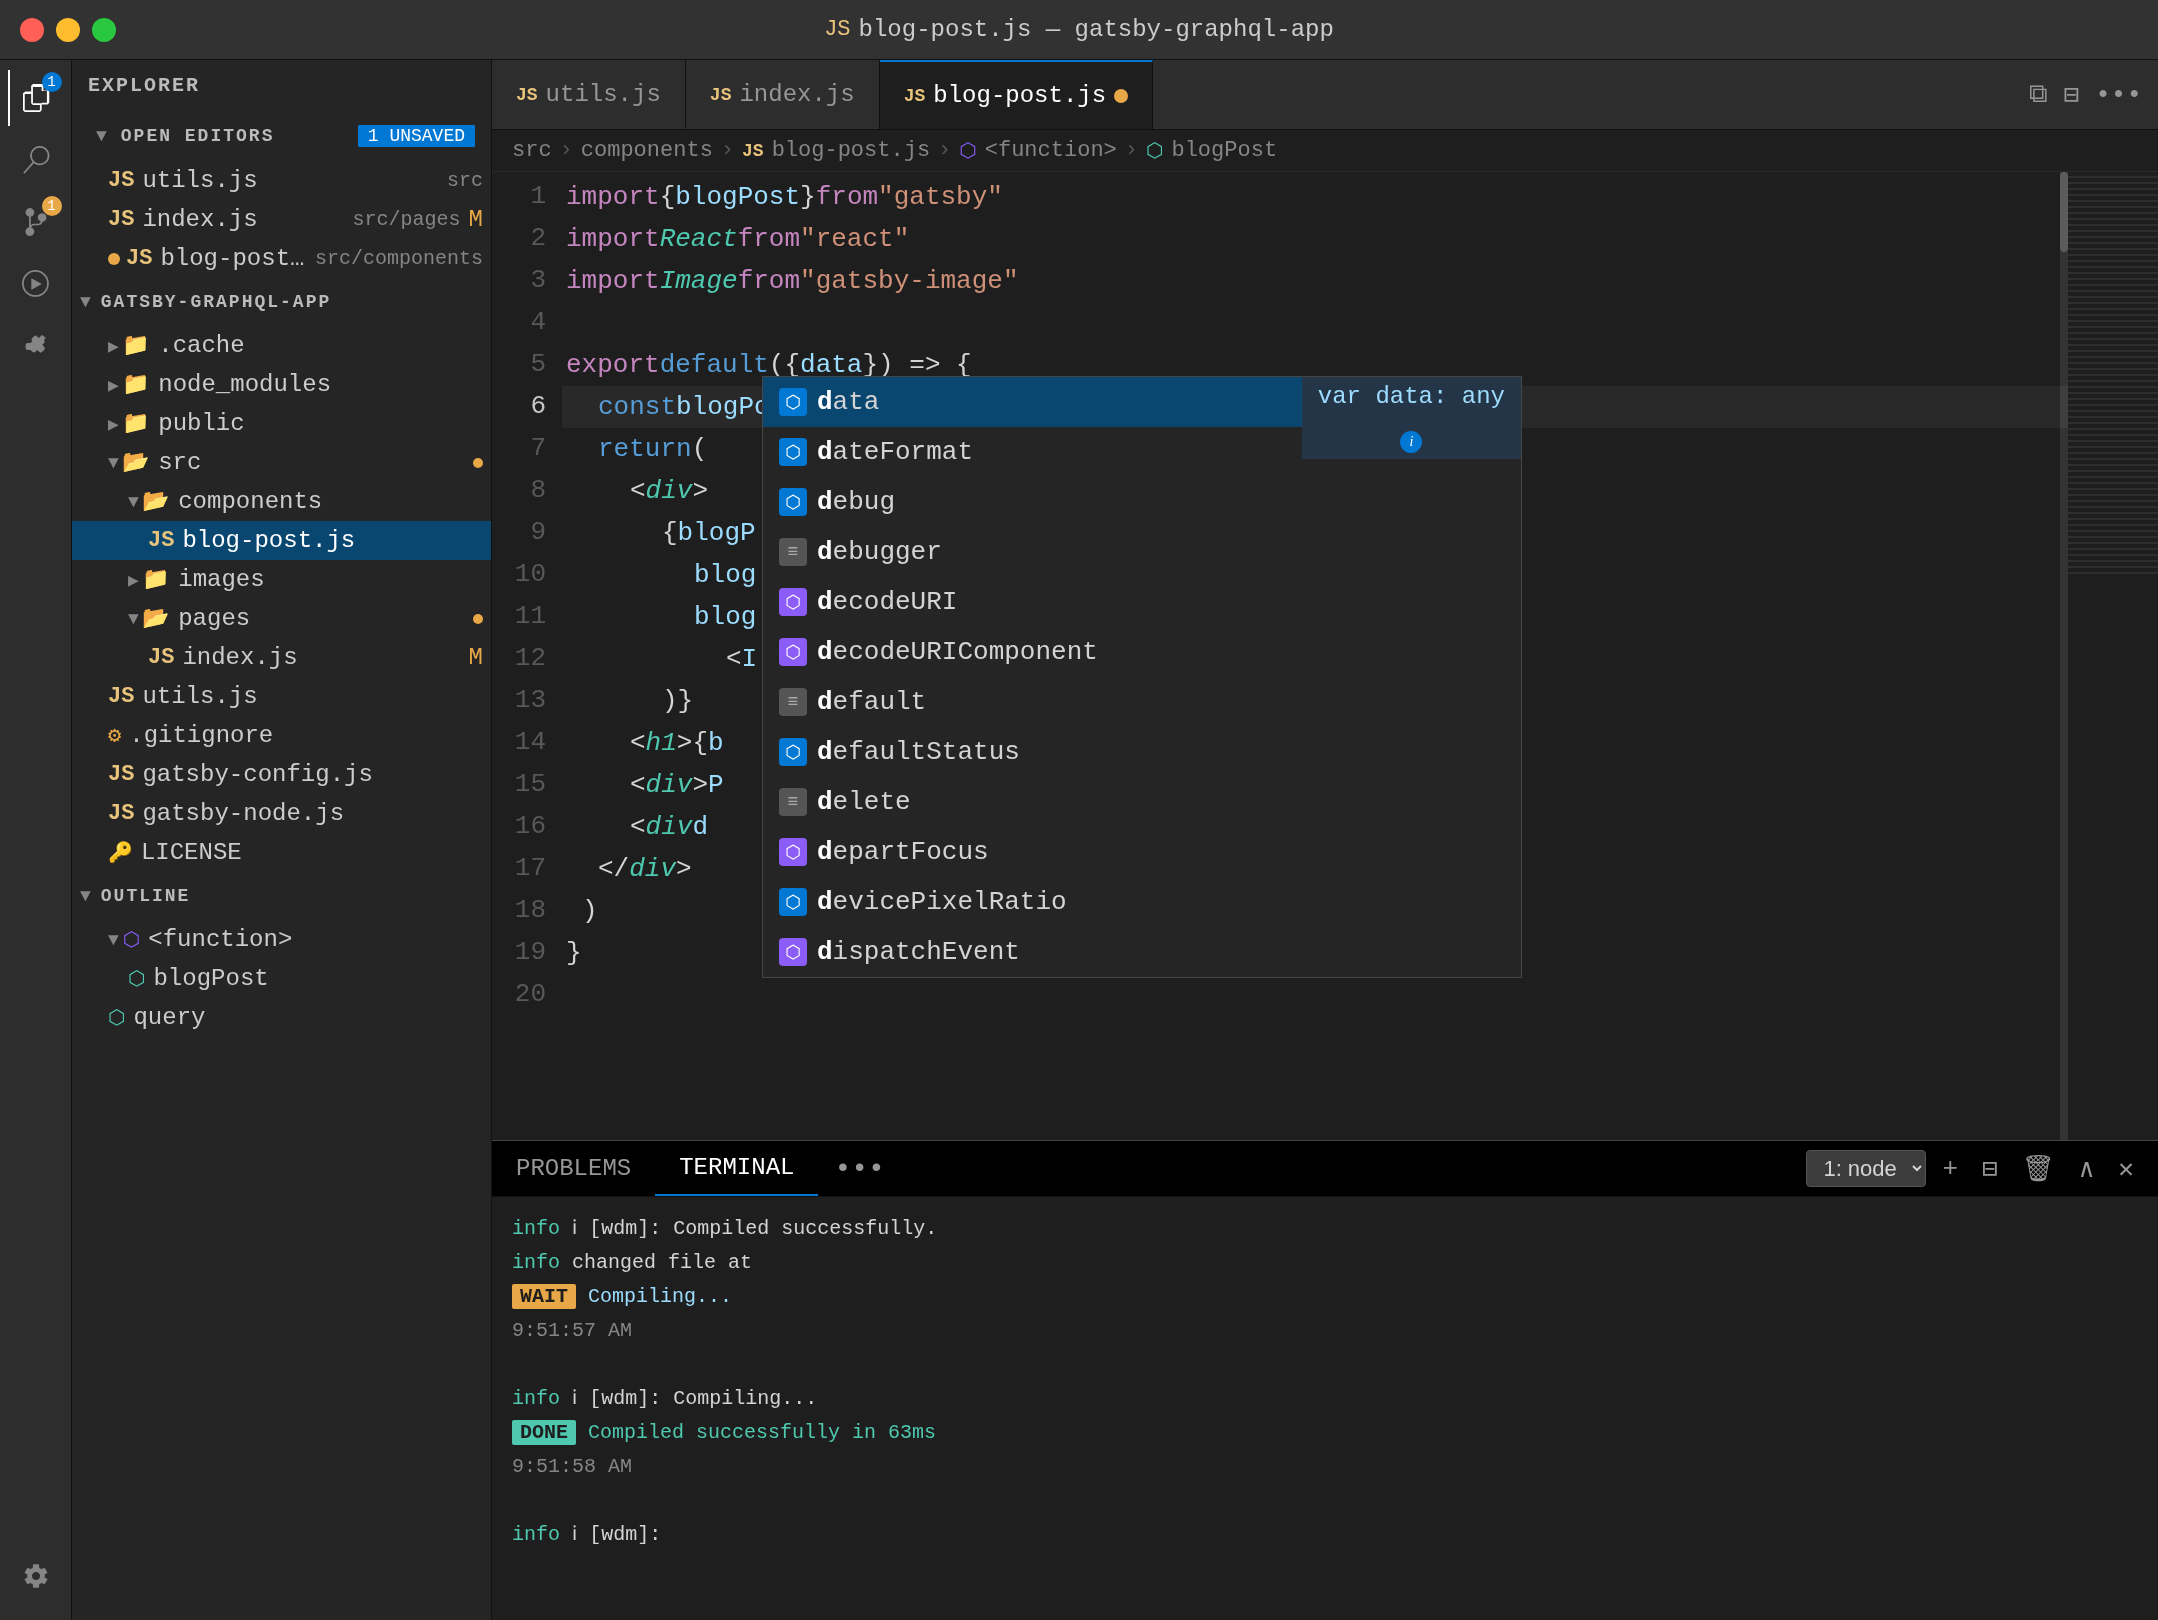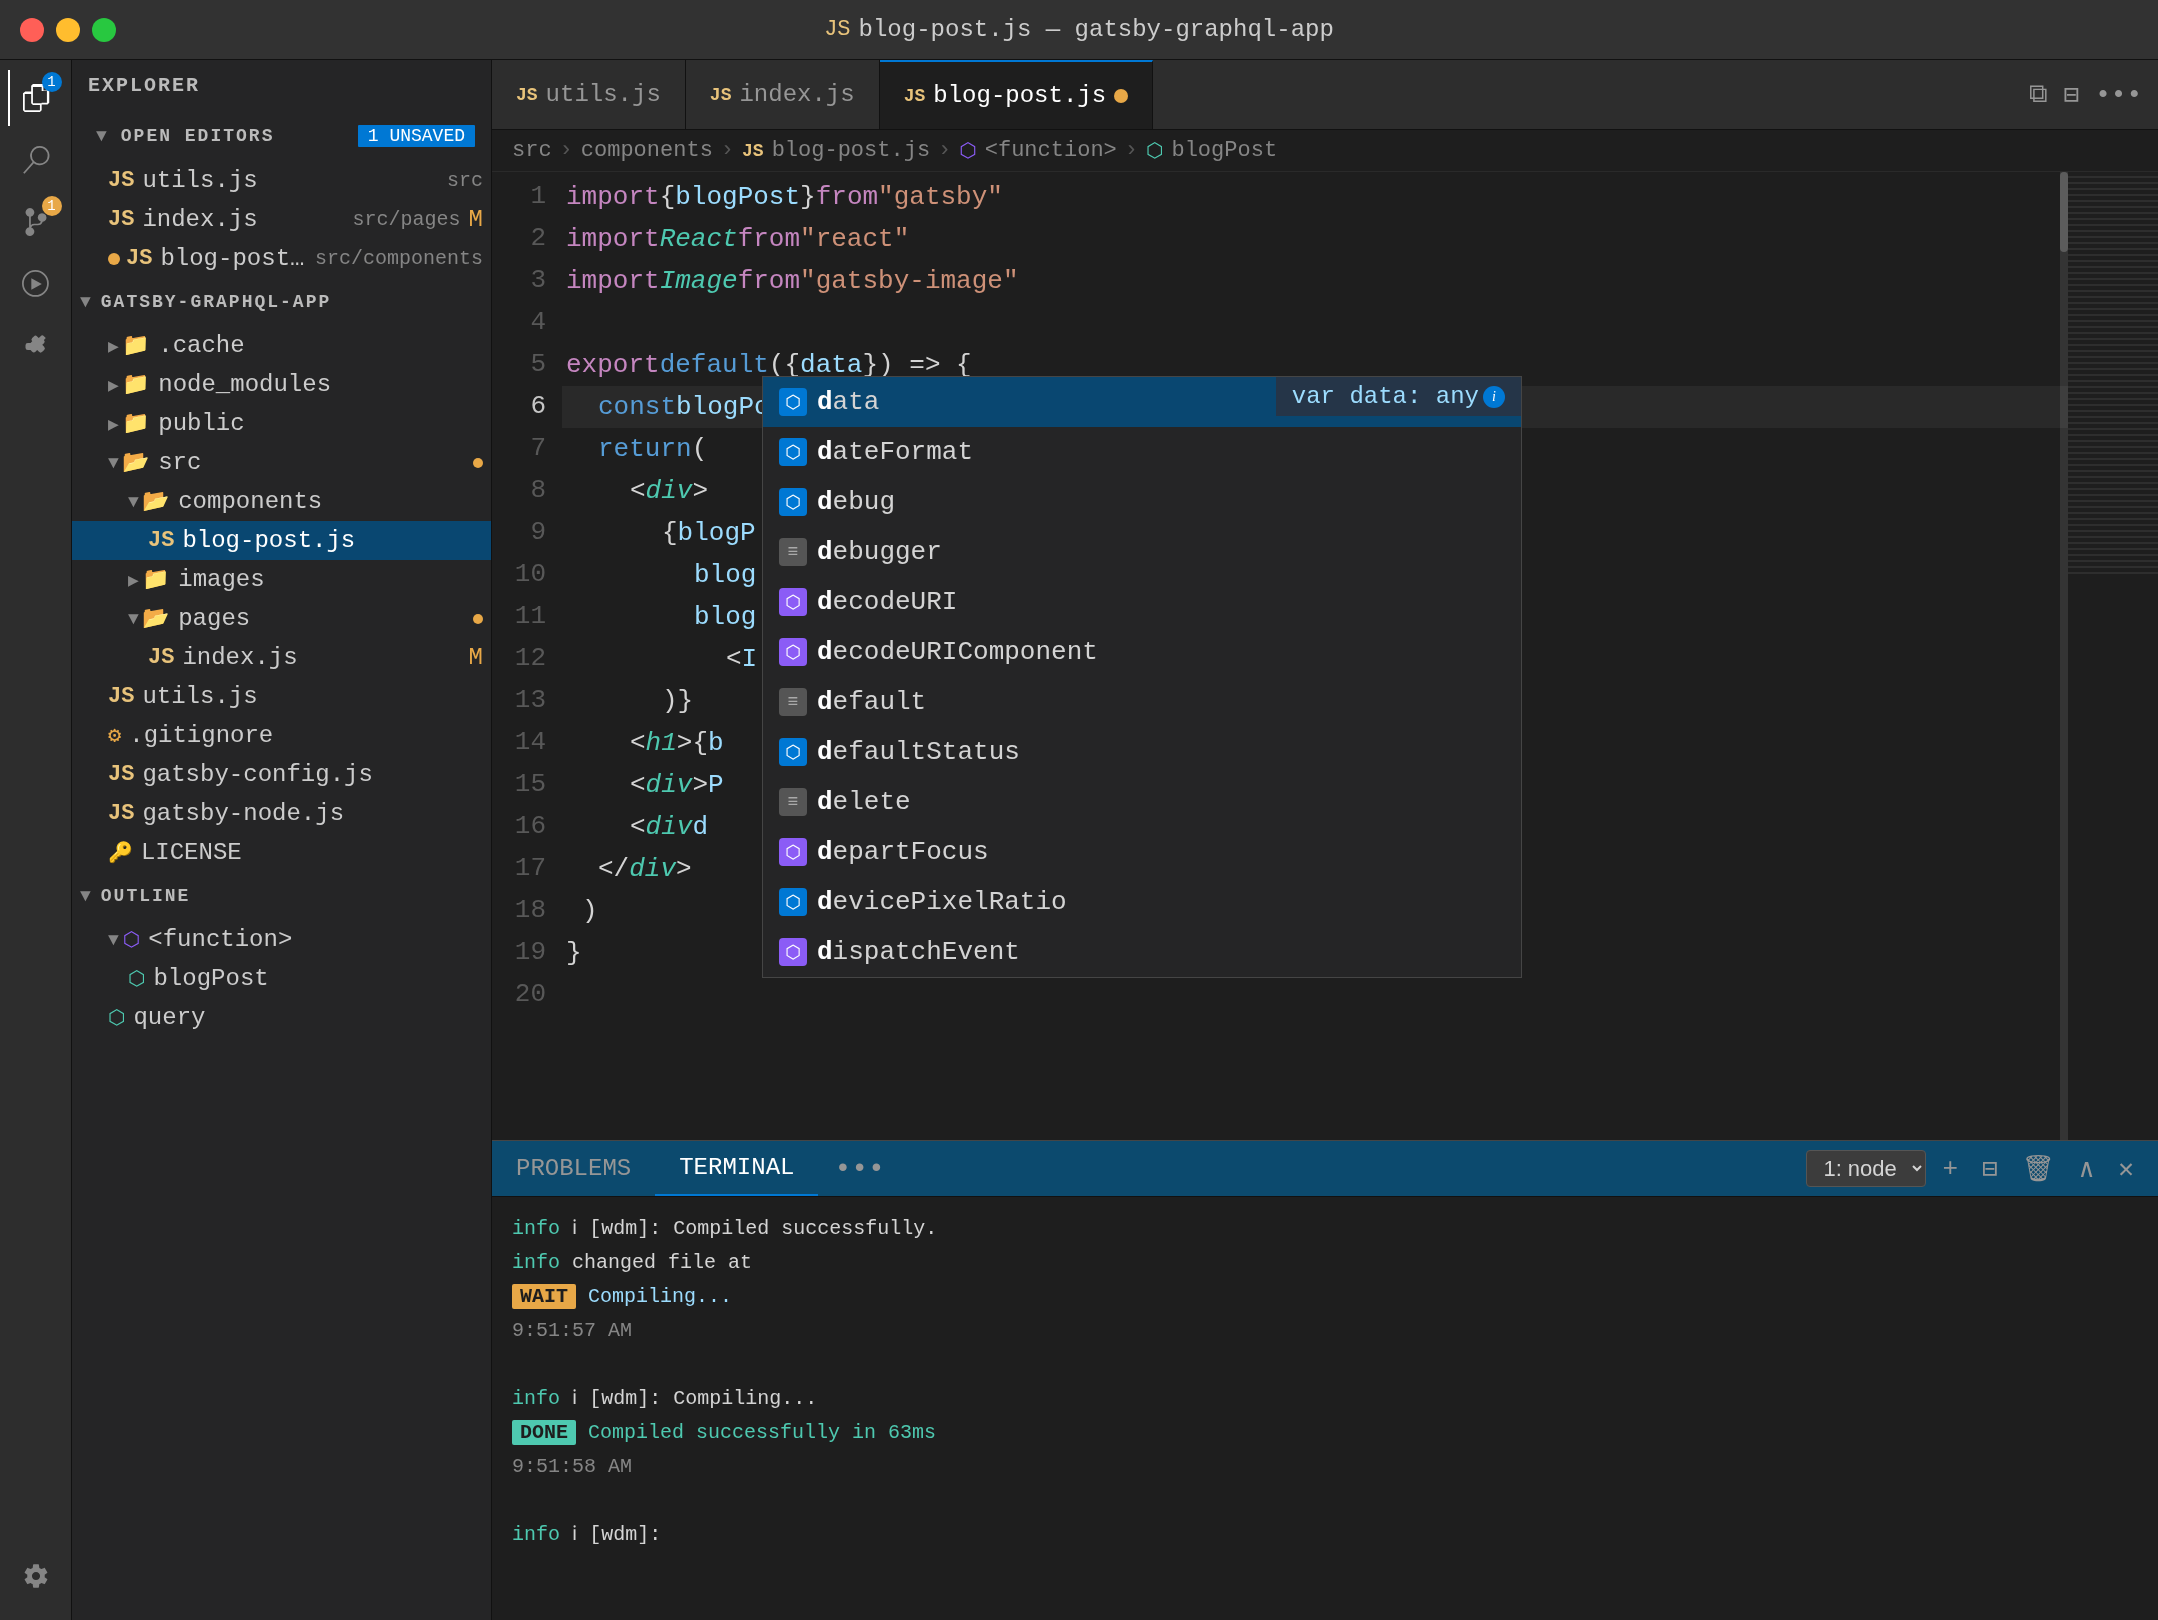--- a/index.html
+++ b/index.html
@@ -307,21 +307,22 @@
     .ac-hint {
       position: absolute;
       right: 0;
       top: 0;
       background: #253548;
       color: #9cdcfe;
       padding: 6px 16px;
       font-size: 24px;
       display: flex;
       align-items: center;
-      gap: 4px;
+      gap: 21px;
+      flex-direction: column;
     }
     .ac-info-icon {
       width: 22px; height: 22px;
       background: #0078d4;
       color: white;
       border-radius: 50%;
       display: flex; align-items: center; justify-content: center;
       font-size: 14px;
       font-style: italic;
       font-family: serif;
@@ -349,21 +350,21 @@
     .bottom-panel {
       height: 480px;
       background: #1e1e1e;
       border-top: 1px solid #454545;
       display: flex;
       flex-direction: column;
     }
     .panel-tabs {
       display: flex;
       align-items: center;
-      background: #0c4a6e;
+      background: #000000;
       height: 56px;
       border-bottom: 1px solid #111;
     }
     .panel-tab {
       padding: 0 24px;
       color: #969696;
       font-size: 24px;
       cursor: pointer;
       height: 100%;
       display: flex;

